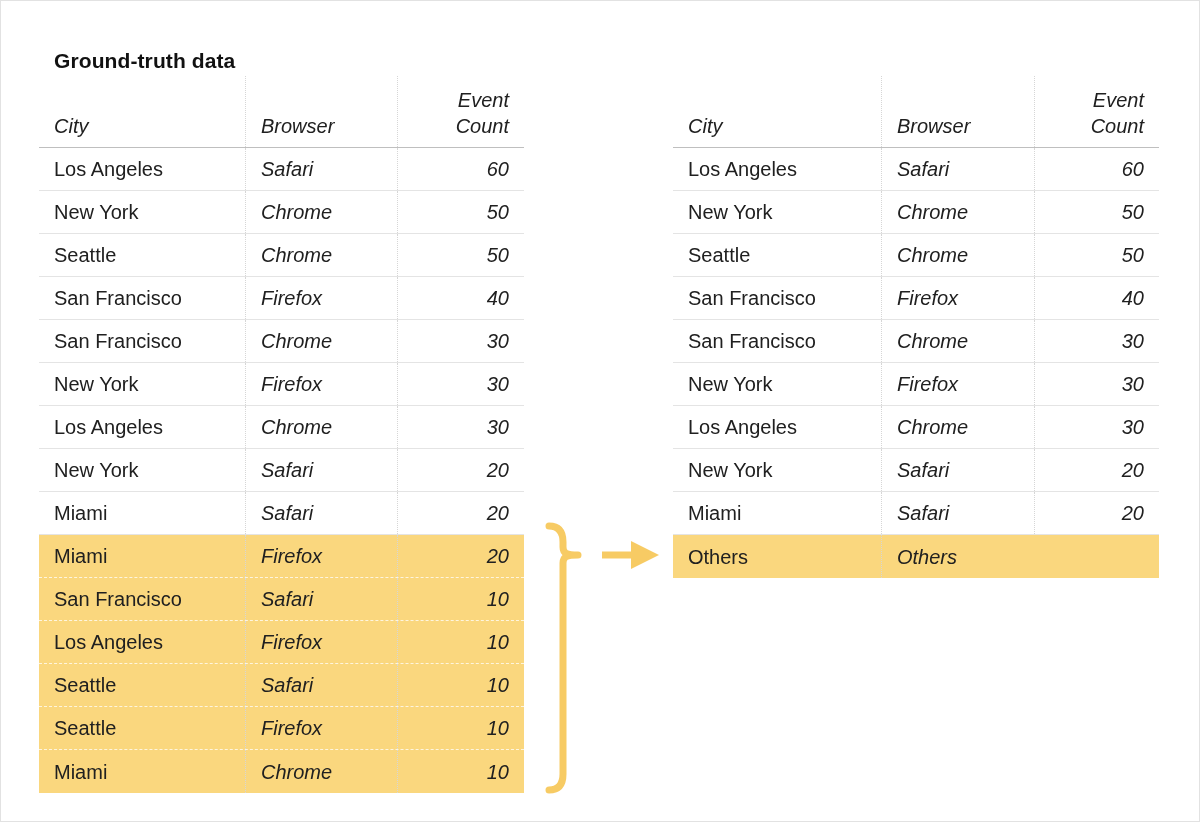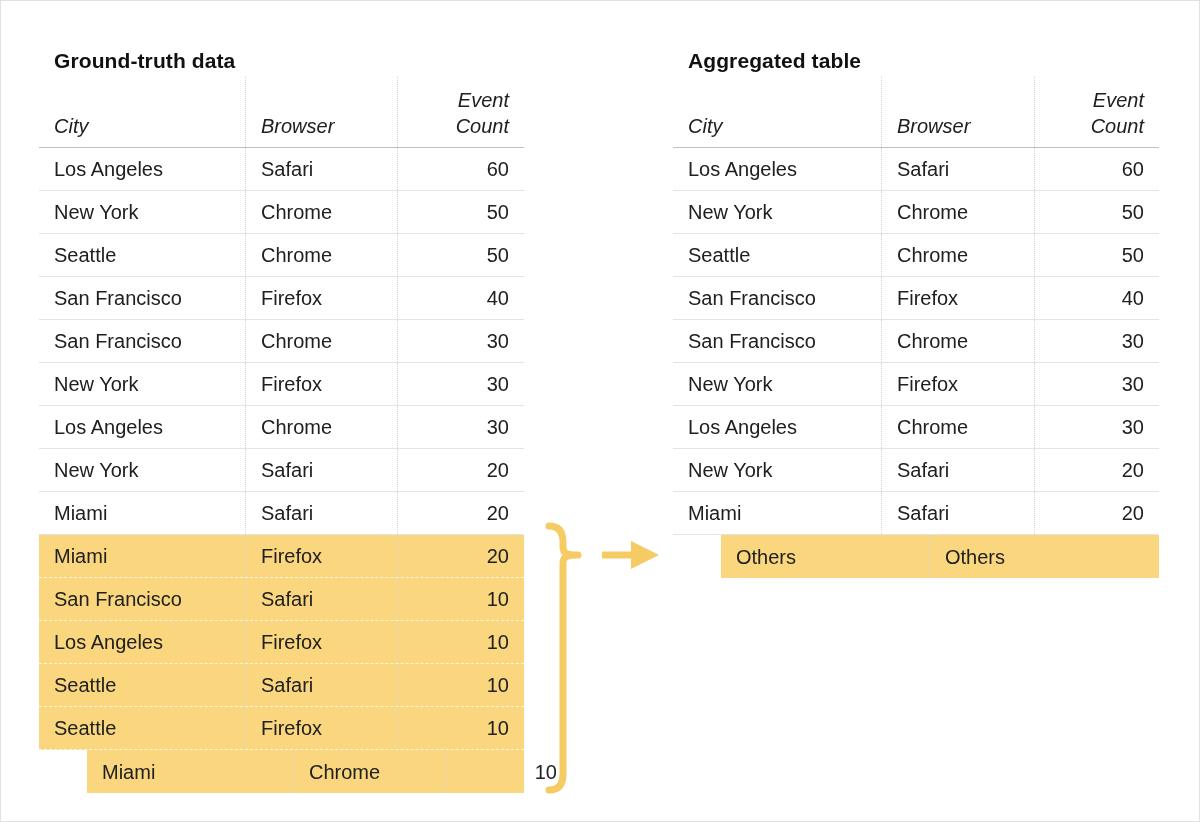--- a/index.html
+++ b/index.html
@@ -31,35 +31,35 @@
   #left-table{left:38px;width:485px;}
   #right-table{left:672px;width:486px;}
   .row{
     display:grid;
     grid-template-columns:206px 152px 127px;
     box-sizing:border-box;
   }
   #right-table .row{grid-template-columns:208px 153px 125px;}
   .row.header{height:72px;border-bottom:1px solid #bfbfbf;}
   .row.body{height:43px;border-bottom:1px solid #e4e4e4;}
-  .row.body:last-child{border-bottom:none;margin-left:48px;}
+  .row.body:last-child{border-bottom:none;}
   .row.hl{background:var(--highlight,#fad77e);}
   .row.hl{border-bottom:1px dashed rgba(255,255,255,0.75);}
   .row.hl:last-child{border-bottom:none;}
   .cell{
     box-sizing:border-box;
     padding:0 15px;
     display:flex;
     align-items:center;
     font-size:20px;
     line-height:26px;
     overflow:hidden;
     white-space:nowrap;
   }
-  .cell.c1,.cell.c2{border-left:1px dotted #d6d6d6;}
+  .cell.c1,.cell.c2{border-left:1px dotted #d6d6d6;font-style:italic;}
   .cell.num{justify-content:flex-end;}
   .row.header .cell{
     font-style:italic;
     align-items:flex-end;
     padding-bottom:8px;
     white-space:normal;
     text-align:right;
   }
   .row.header .cell.num{}
   .annot{
@@ -68,21 +68,20 @@
     pointer-events:none;
   }
 </style>
 </head>
 <body>
 
 <div class="page">
 
   <h2 class="tbl-title title-left">Ground-truth data</h2>
 
-  <h2 class="tbl-title title-right">Aggregated table</h2>
 
   <div class="table" id="left-table">
       <div class="row header">
         <div class="cell c0">City</div>
         <div class="cell c1">Browser</div>
         <div class="cell c2 num">Event Count</div>
       </div>
       <div class="row body">
         <div class="cell c0">Los Angeles</div>
         <div class="cell c1">Safari</div>

